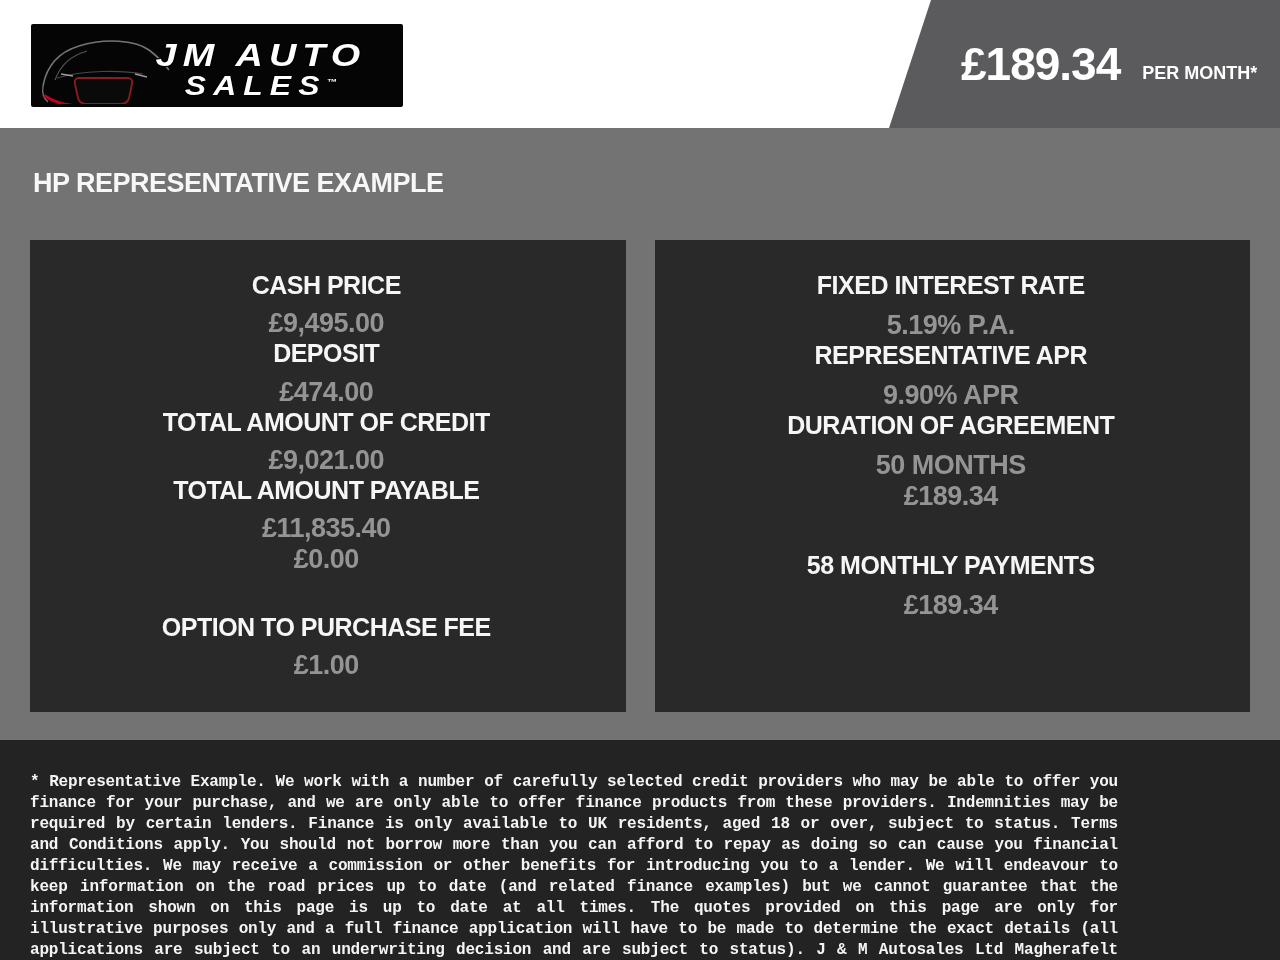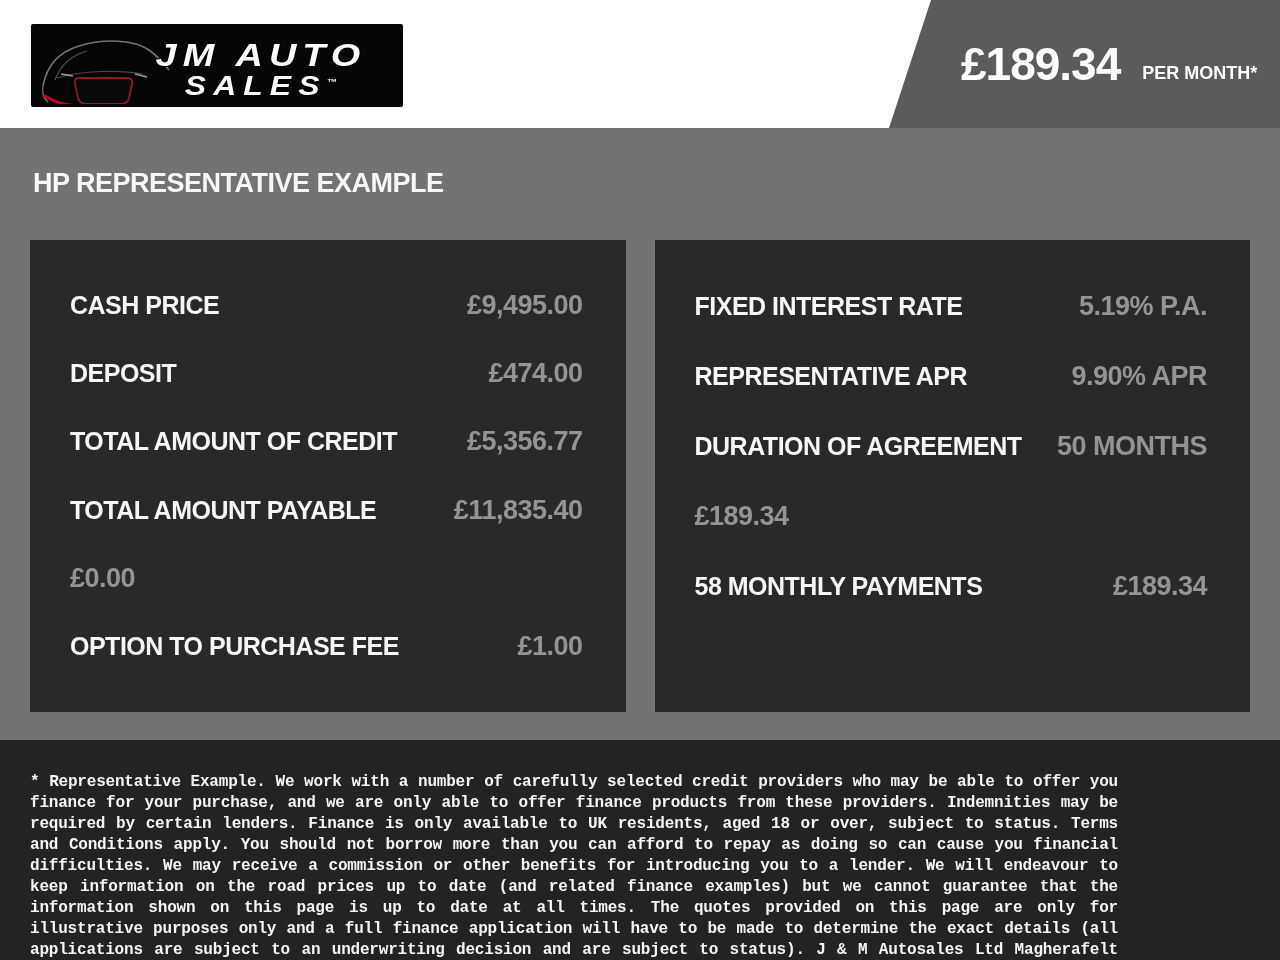--- a/index.html
+++ b/index.html
@@ -91,20 +91,21 @@
     background: #29292a;
     padding: 31px 43px 31px 40px;
     display: flex;
     flex-direction: column;
   }
   .row {
     height: 70px;
     display: flex;
     align-items: center;
     justify-content: space-between;
+    flex-direction: column;
   }
   .row .lbl {
     color: #f6f6f6;
     font-size: 25px; font-weight: bold;
     letter-spacing: -0.5px;
     white-space: nowrap;
   }
   .row .val {
     color: #949494;
     font-size: 27px; font-weight: bold;
@@ -173,21 +174,21 @@
       <div class="row">
         <span class="lbl">CASH PRICE</span>
         <span class="val">£9,495.00</span>
       </div>
       <div class="row">
         <span class="lbl">DEPOSIT</span>
         <span class="val">£474.00</span>
       </div>
       <div class="row">
         <span class="lbl">TOTAL AMOUNT OF CREDIT</span>
-        <span class="val">£5,356.77</span>
+        <span class="val">£9,021.00</span>
       </div>
       <div class="row">
         <span class="lbl">TOTAL AMOUNT PAYABLE</span>
         <span class="val">£11,835.40</span>
       </div>
       <div class="row">
         <span class="val">£0.00</span>
       </div>
       <div class="row">
         <span class="lbl">OPTION TO PURCHASE FEE</span>

